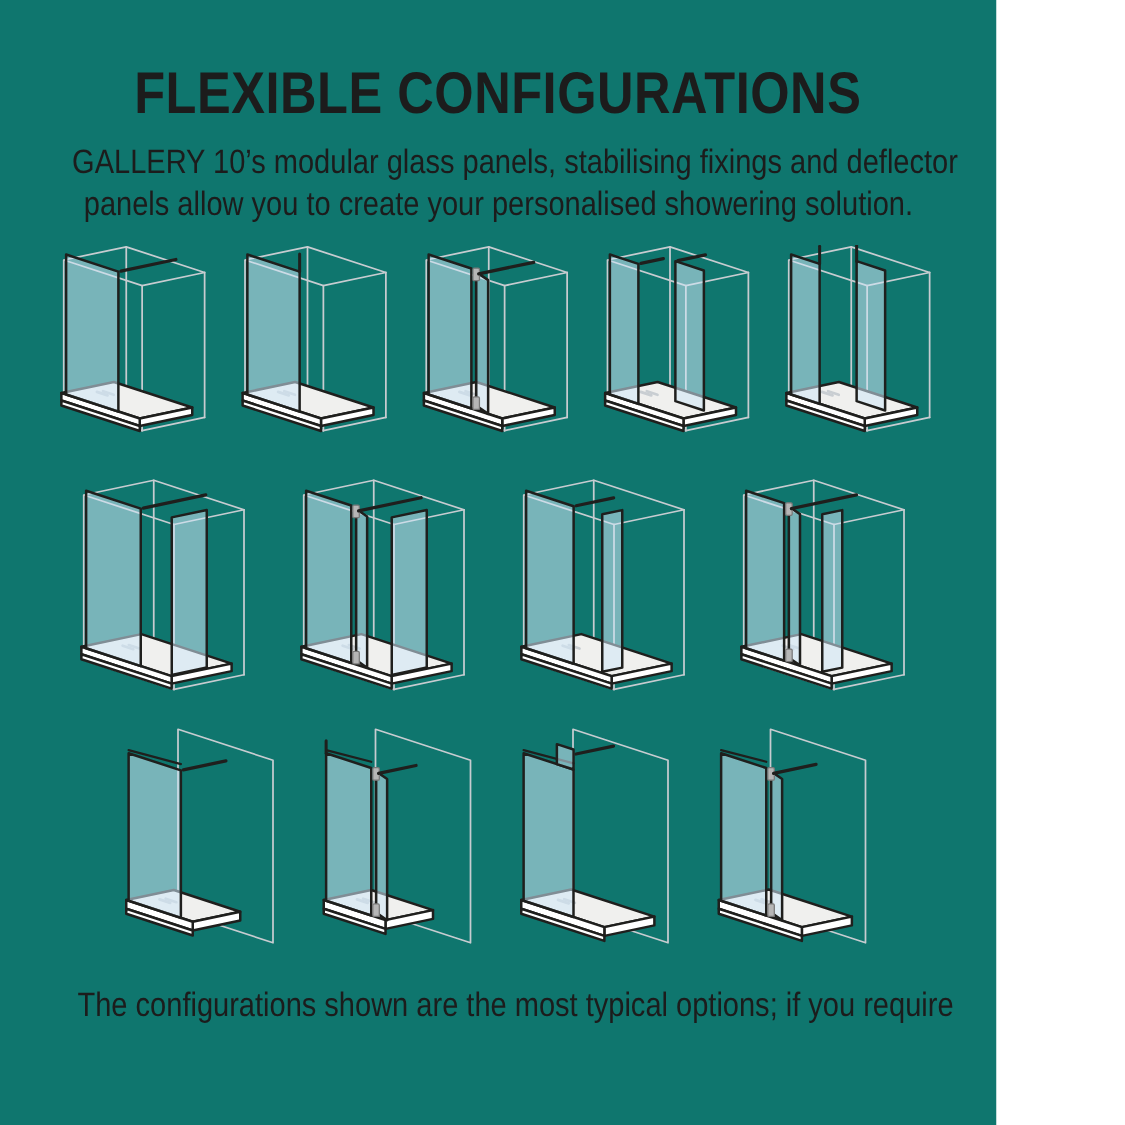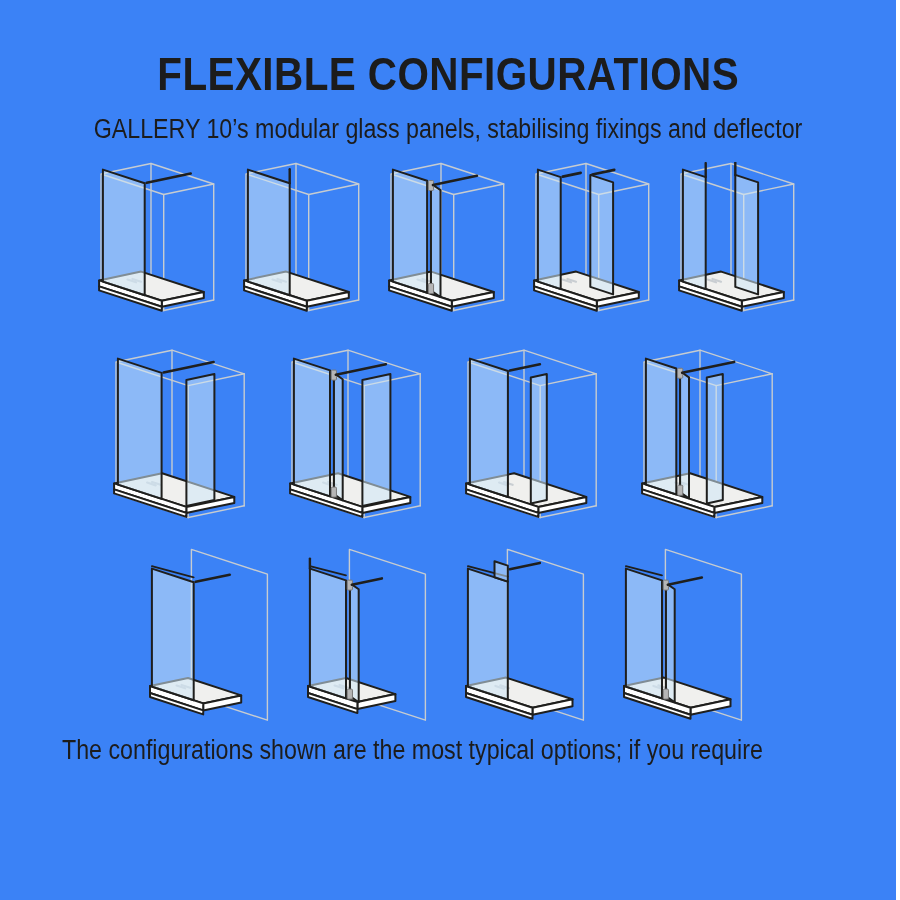--- a/index.html
+++ b/index.html
@@ -1,46 +1,47 @@
 <!DOCTYPE html>
 <html><head>
 <meta charset="utf-8">
 <style>
   html,body{margin:0;padding:0;background:#ffffff;}
   .page{
-    width:896px;height:900px;background:#3b82f6;overflow:hidden;
+    width:797px;height:900px;background:#0f766e;overflow:hidden;
     font-family:"Liberation Sans","DejaVu Sans",sans-serif;color:#1c1c1c;
     position:relative;
   }
   .hdr{ text-align:center; padding-top:48px; }
   .title{
     font-size:47px; font-weight:700; letter-spacing:.5px; line-height:52px; white-space:nowrap;
   }
   .title .condensed{ transform:scaleX(.86); }
   .condensed{ display:inline-block; transform-origin:center; }
   .subtitle{ margin-top:12px; font-size:27px; line-height:34px; }
   .subtitle .condensed{ transform:scaleX(.86); white-space:nowrap; }
   .row{ display:flex; justify-content:center; align-items:flex-start; }
   .row1{ gap:10px; margin-top:16px; }
   .row2{ gap:16px; margin-top:18px; }
   .row3{ gap:8px;  margin-top:8px; }
   .tile{ display:block; }
   .tile svg{ display:block; }
-  .footer{ margin-left:62px; margin-top:4px; font-size:27px; line-height:36px; }
+  .footer{ margin-left:62px; margin-top:24px; font-size:27px; line-height:36px; }
   .footer .condensed{ transform-origin:left center; transform:scaleX(.86); white-space:nowrap; }
 </style>
 </head>
 <body>
 
 <div class="page">
 
   <div class="hdr">
     <div class="title"><span class="condensed">FLEXIBLE CONFIGURATIONS</span></div>
     <div class="subtitle">
       <div><span class="condensed">GALLERY 10’s modular glass panels, stabilising fixings and deflector</span></div>
+      <div><span class="condensed">panels allow you to create your personalised showering solution.</span></div>
     </div>
   </div>
 
   <div class="row row1">
       <div class="tile" aria-label="Glass panel with wall support bar" role="img">
         <svg width="135" height="168" viewBox="0 0 135 168">
           <polyline points="10.0,12.0 60.0,1.5 122.7,22.0 72.7,32.5 10.0,12.0" fill="none" stroke="#c7ccd0" stroke-width="1.4" stroke-linejoin="round"></polyline>
           <line x1="10" y1="12" x2="10" y2="128" stroke="#c7ccd0" stroke-width="1.4" stroke-linecap="round"></line>
           <line x1="72.69999999999999" y1="32.46000000000001" x2="72.69999999999999" y2="148.46" stroke="#c7ccd0" stroke-width="1.4" stroke-linecap="round"></line>
           <line x1="122.69999999999999" y1="21.960000000000008" x2="122.69999999999999" y2="137.96" stroke="#c7ccd0" stroke-width="1.4" stroke-linecap="round"></line>

